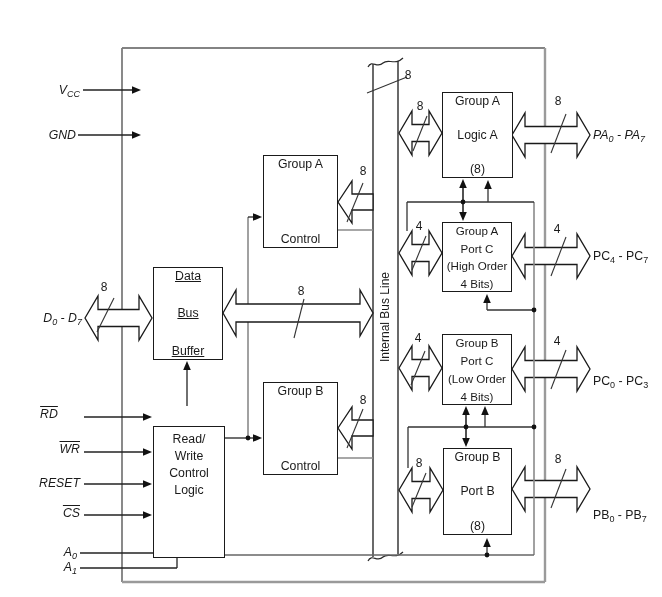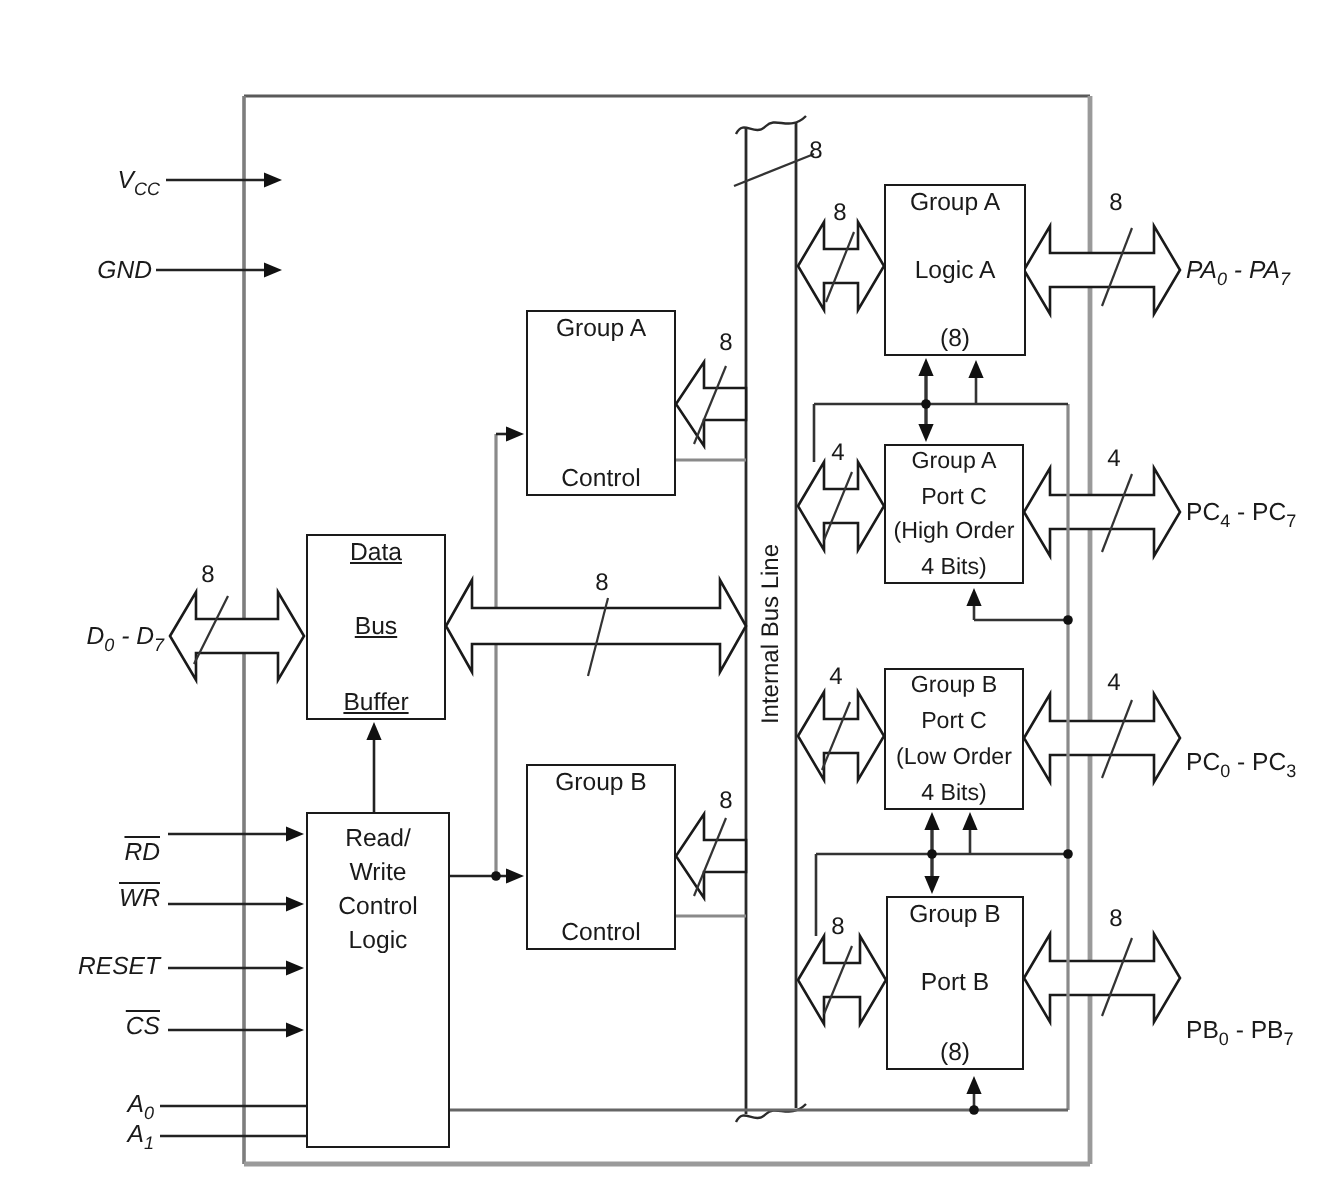--- a/index.html
+++ b/index.html
@@ -144,21 +144,21 @@
   </svg>
 
 
   <div class="buslabel">Internal Bus Line</div>
 
   <div class="block" style="left:153px;top:267px;width:70px;height:93px;text-decoration:underline;">
     <div>Data</div>
     <div>Bus</div>
     <div>Buffer</div>
   </div>
-  <div class="block topalign" style="left:153px;top:406px;width:72px;height:168px;">
+  <div class="block topalign" style="left:153px;top:426px;width:72px;height:132px;">
     <div>Read/</div>
     <div>Write</div>
     <div>Control</div>
     <div>Logic</div>
   </div>
   <div class="block" style="left:263px;top:155px;width:75px;height:93px;">
     <div>Group A</div>
     <div>Control</div>
   </div>
   <div class="block" style="left:263px;top:382px;width:75px;height:93px;">
@@ -184,21 +184,21 @@
   </div>
   <div class="block" style="left:443px;top:448px;width:69px;height:87px;">
     <div>Group B</div>
     <div>Port B</div>
     <div>(8)</div>
   </div>
 
   <div class="pin left" style="left:18px;top:83px;"><span>V</span><sub>CC</sub></div>
   <div class="pin left" style="left:14px;top:128px;"><span>GND</span></div>
   <div class="pin left" style="left:20px;top:311px;"><span>D</span><sub>0</sub><span> - D</span><sub>7</sub></div>
-  <div class="pin left" style="left:18px;top:419px;"><span class="ol">RD</span></div>
+  <div class="pin left" style="left:18px;top:407px;text-align:center;"><span class="ol">RD</span></div>
   <div class="pin left" style="left:18px;top:442px;"><span class="ol">WR</span></div>
   <div class="pin left" style="left:18px;top:476px;"><span>RESET</span></div>
   <div class="pin left" style="left:18px;top:506px;"><span class="ol">CS</span></div>
   <div class="pin left" style="left:15px;top:545px;"><span>A</span><sub>0</sub></div>
   <div class="pin left" style="left:15px;top:560px;"><span>A</span><sub>1</sub></div>
 
   <div class="pin" style="left:593px;top:128px;font-style:italic;"><span>PA</span><sub>0</sub><span> - PA</span><sub>7</sub></div>
   <div class="pin" style="left:593px;top:249px;"><span>PC</span><sub>4</sub><span> - PC</span><sub>7</sub></div>
   <div class="pin" style="left:593px;top:362px;margin-top:12px;"><span>PC</span><sub>0</sub><span> - PC</span><sub>3</sub></div>
   <div class="pin" style="left:593px;top:508px;"><span>PB</span><sub>0</sub><span> - PB</span><sub>7</sub></div>

